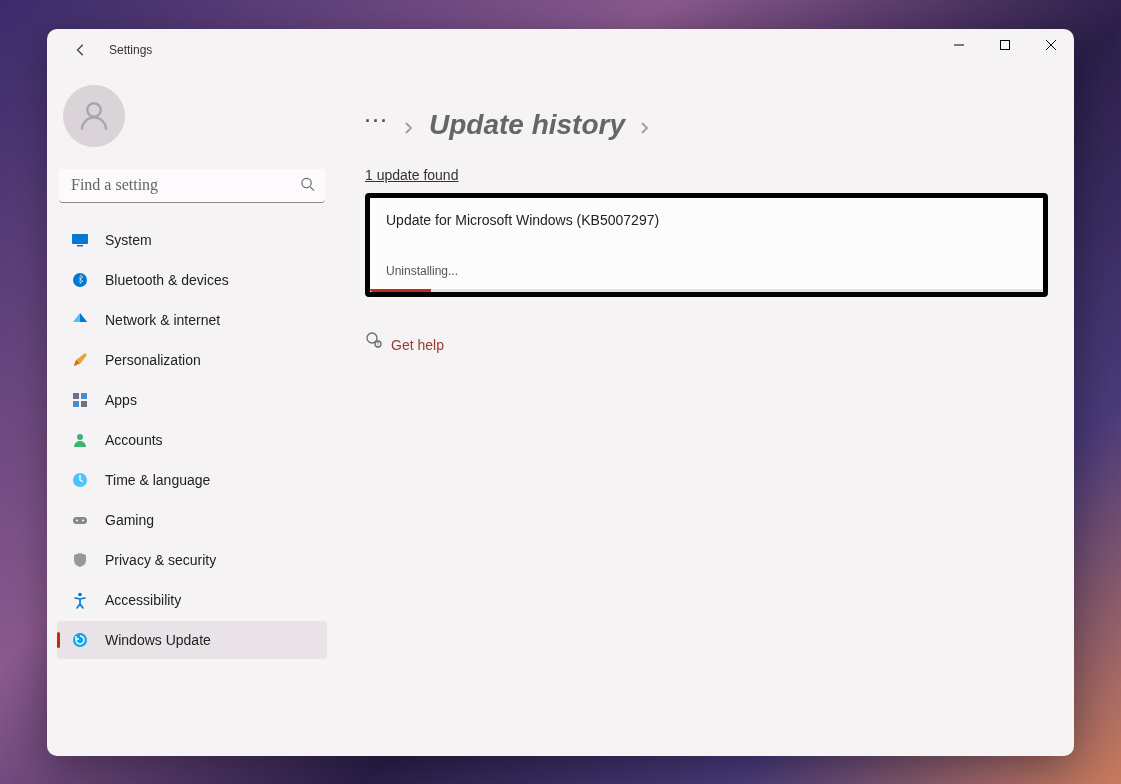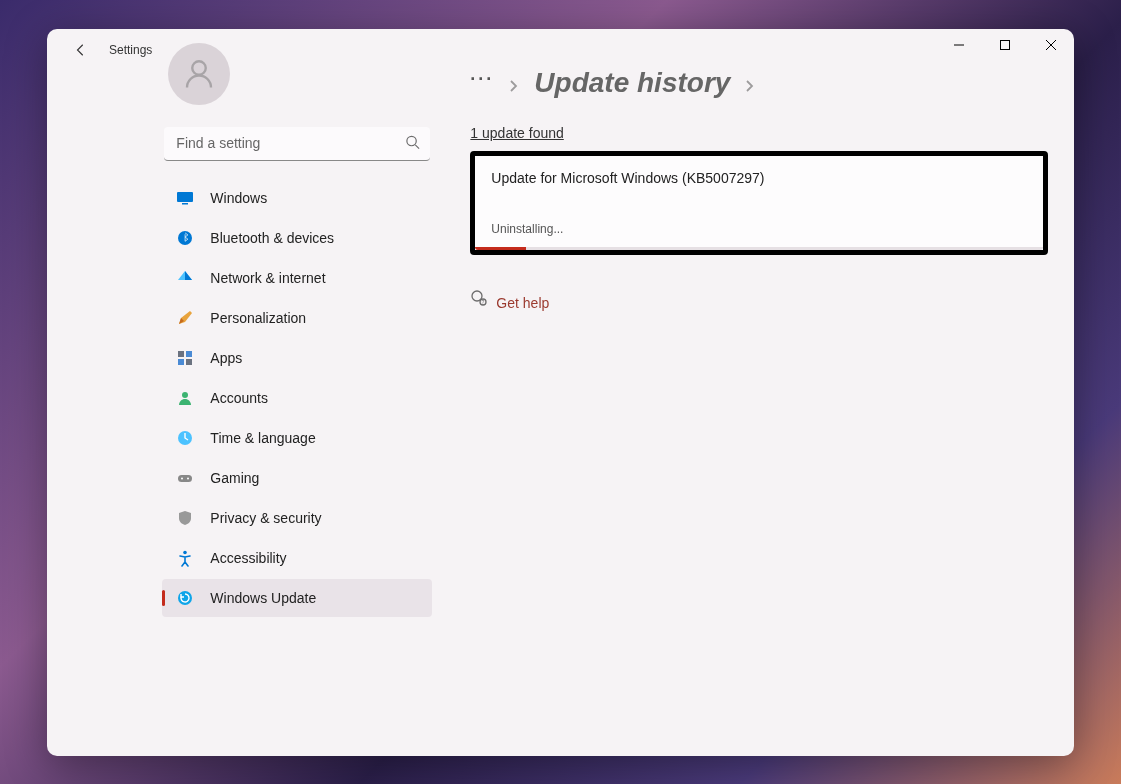--- a/index.html
+++ b/index.html
@@ -8,21 +8,21 @@
   background: linear-gradient(135deg, #3a2b6b 0%, #8b5a8f 35%, #2b1f4a 60%, #4a3a7a 80%, #c97b5a 100%);
   font-family: "Segoe UI", -apple-system, sans-serif;
   display: flex; align-items: center; justify-content: center;
   overflow: hidden;
 }
 .window {
   width: 1027px; height: 727px;
   background: #f6f3f5;
   border-radius: 10px;
   box-shadow: 0 8px 40px rgba(0,0,0,0.35);
-  display: flex; flex-direction: row;
+  display: flex; flex-direction: column;
   position: relative; overflow: hidden;
 }
 .titlebar {
   height: 42px; display: flex; align-items: center;
   padding-left: 16px;
 }
 .back-btn {
   width: 36px; height: 36px; display: flex; align-items: center; justify-content: center;
   cursor: pointer; border-radius: 4px;
 }
@@ -47,21 +47,21 @@
   margin-left: 6px; margin-bottom: 22px;
 }
 .avatar svg { width: 36px; height: 36px; opacity: 0.5; }
 .search-box {
   position: relative; margin: 0 2px 18px 2px;
 }
 .search-box input {
   width: 100%; height: 34px; border: none;
   border-bottom: 1px solid #888; border-radius: 4px;
   background: #fcfafc; padding: 0 36px 0 12px;
-  font-size: 14px; color: #000000; outline: none;
+  font-size: 16px; color: #000000; outline: none; font-family: Liberation Serif, serif;
 }
 .search-box input::placeholder { color: #666; }
 .search-icon {
   position: absolute; right: 10px; top: 50%; transform: translateY(-50%);
 }
 .search-icon svg { width: 15px; height: 15px; opacity: 0.7; }
 .nav { display: flex; flex-direction: column; gap: 2px; }
 .nav-item {
   height: 38px; display: flex; align-items: center;
   padding-left: 14px; border-radius: 4px; cursor: pointer;
@@ -152,21 +152,21 @@
         </span>
       </div>
       <div class="nav">
         <div class="nav-item">
           <span class="nav-icon">
               <svg viewBox="0 0 18 18">
                 <rect x="1" y="3" width="16" height="10" rx="1" fill="#0078d4"></rect>
                 <rect x="6" y="14" width="6" height="1.5" fill="#0078d4"></rect>
               </svg>
             </span>
-          <span>Windows</span>
+          <span>System</span>
         </div>
         <div class="nav-item">
           <span class="nav-icon">
               <svg viewBox="0 0 18 18">
                 <circle cx="9" cy="9" r="7" fill="#0078d4"></circle>
                 <path d="M9 4v10l4-3-4-3 4-3-4-3" stroke="#fff" stroke-width="1" fill="none" transform="scale(0.7) translate(4,3.5)"></path>
               </svg>
             </span>
           <span>Bluetooth &amp; devices</span>
         </div>

